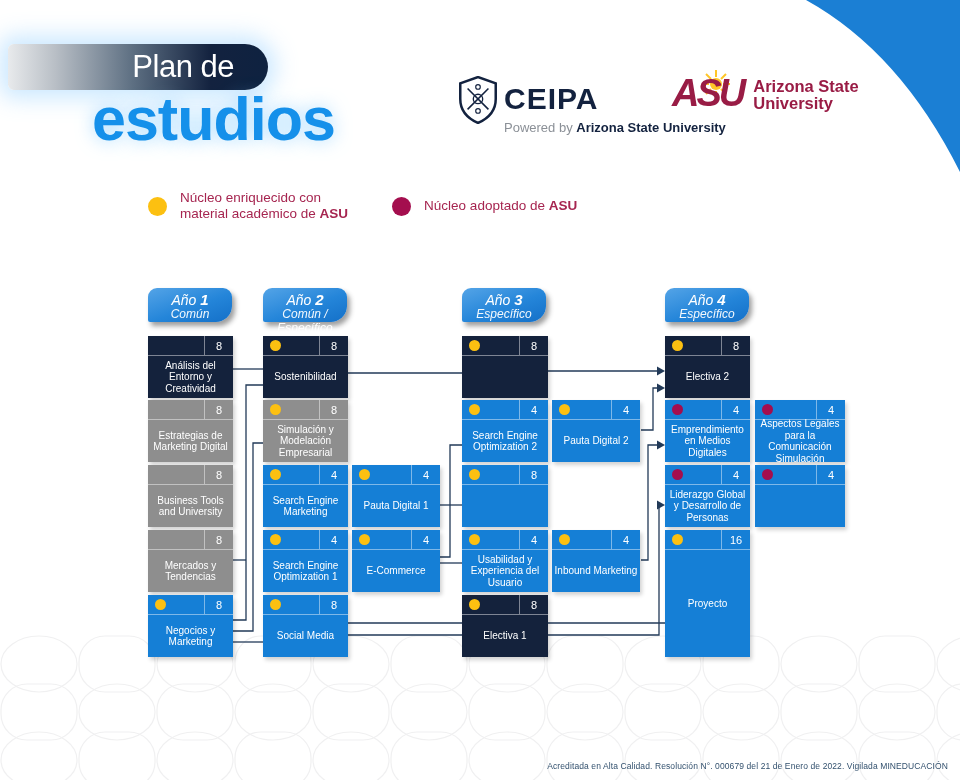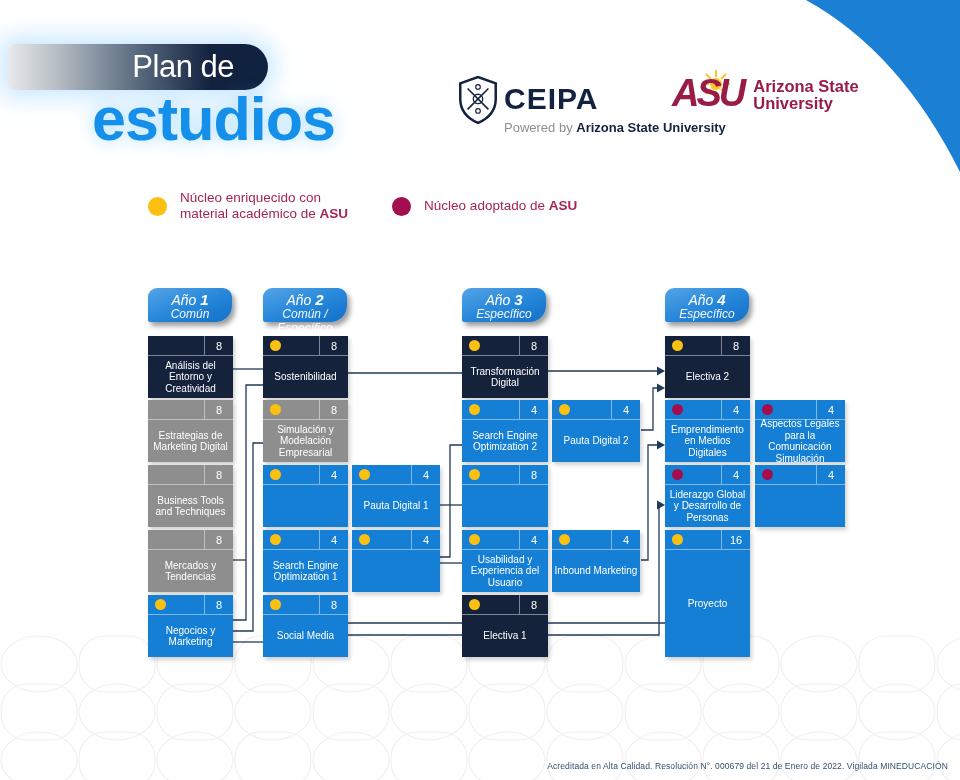--- a/index.html
+++ b/index.html
@@ -210,21 +210,21 @@
     <div class="c-body">
       <span>Estrategias de Marketing Digital</span>
     </div>
   </div>
 <div class="course gray" style="left: 148px; top: 465px; width: 85px; height: 62px;">
     <div class="c-head">
       <div class="c-dotwrap"></div>
       <span class="c-credits">8</span>
     </div>
     <div class="c-body">
-      <span>Business Tools and Techniques</span>
+      <span>Business Tools and University</span>
     </div>
   </div>
 <div class="course gray" style="left: 148px; top: 530px; width: 85px; height: 62px;">
     <div class="c-head">
       <div class="c-dotwrap"></div>
       <span class="c-credits">8</span>
     </div>
     <div class="c-body">
       <span>Mercados y Tendencias</span>
     </div>
@@ -262,20 +262,23 @@
       <span>Simulación y Modelación Empresarial</span>
     </div>
   </div>
 <div class="course blue" style="left: 263px; top: 465px; width: 85px; height: 62px;">
     <div class="c-head">
       <div class="c-dotwrap">
         <span class="c-dot" style="background: rgb(252, 192, 17);"></span>
       </div>
       <span class="c-credits">4</span>
     </div>
+    <div class="c-body">
+      <span>Search Engine Marketing</span>
+    </div>
   </div>
 <div class="course blue" style="left: 352px; top: 465px; width: 88px; height: 62px;">
     <div class="c-head">
       <div class="c-dotwrap">
         <span class="c-dot" style="background: rgb(252, 192, 17);"></span>
       </div>
       <span class="c-credits">4</span>
     </div>
     <div class="c-body">
       <span>Pauta Digital 1</span>
@@ -292,42 +295,42 @@
       <span>Search Engine Optimization 1</span>
     </div>
   </div>
 <div class="course blue" style="left: 352px; top: 530px; width: 88px; height: 62px;">
     <div class="c-head">
       <div class="c-dotwrap">
         <span class="c-dot" style="background: rgb(252, 192, 17);"></span>
       </div>
       <span class="c-credits">4</span>
     </div>
+    <div class="c-body">
+      <span>E-Commerce</span>
+    </div>
   </div>
 <div class="course blue" style="left: 263px; top: 595px; width: 85px; height: 62px;">
     <div class="c-head">
       <div class="c-dotwrap">
         <span class="c-dot" style="background: rgb(252, 192, 17);"></span>
       </div>
       <span class="c-credits">8</span>
     </div>
     <div class="c-body">
       <span>Social Media</span>
     </div>
   </div>
 <div class="course navy" style="left: 462px; top: 336px; width: 86px; height: 62px;">
     <div class="c-head">
       <div class="c-dotwrap">
         <span class="c-dot" style="background: rgb(252, 192, 17);"></span>
       </div>
       <span class="c-credits">8</span>
     </div>
-    <div class="c-body">
-      <span>Transformación Digital</span>
-    </div>
   </div>
 <div class="course blue" style="left: 462px; top: 400px; width: 86px; height: 62px;">
     <div class="c-head">
       <div class="c-dotwrap">
         <span class="c-dot" style="background: rgb(252, 192, 17);"></span>
       </div>
       <span class="c-credits">4</span>
     </div>
     <div class="c-body">
       <span>Search Engine Optimization 2</span>

